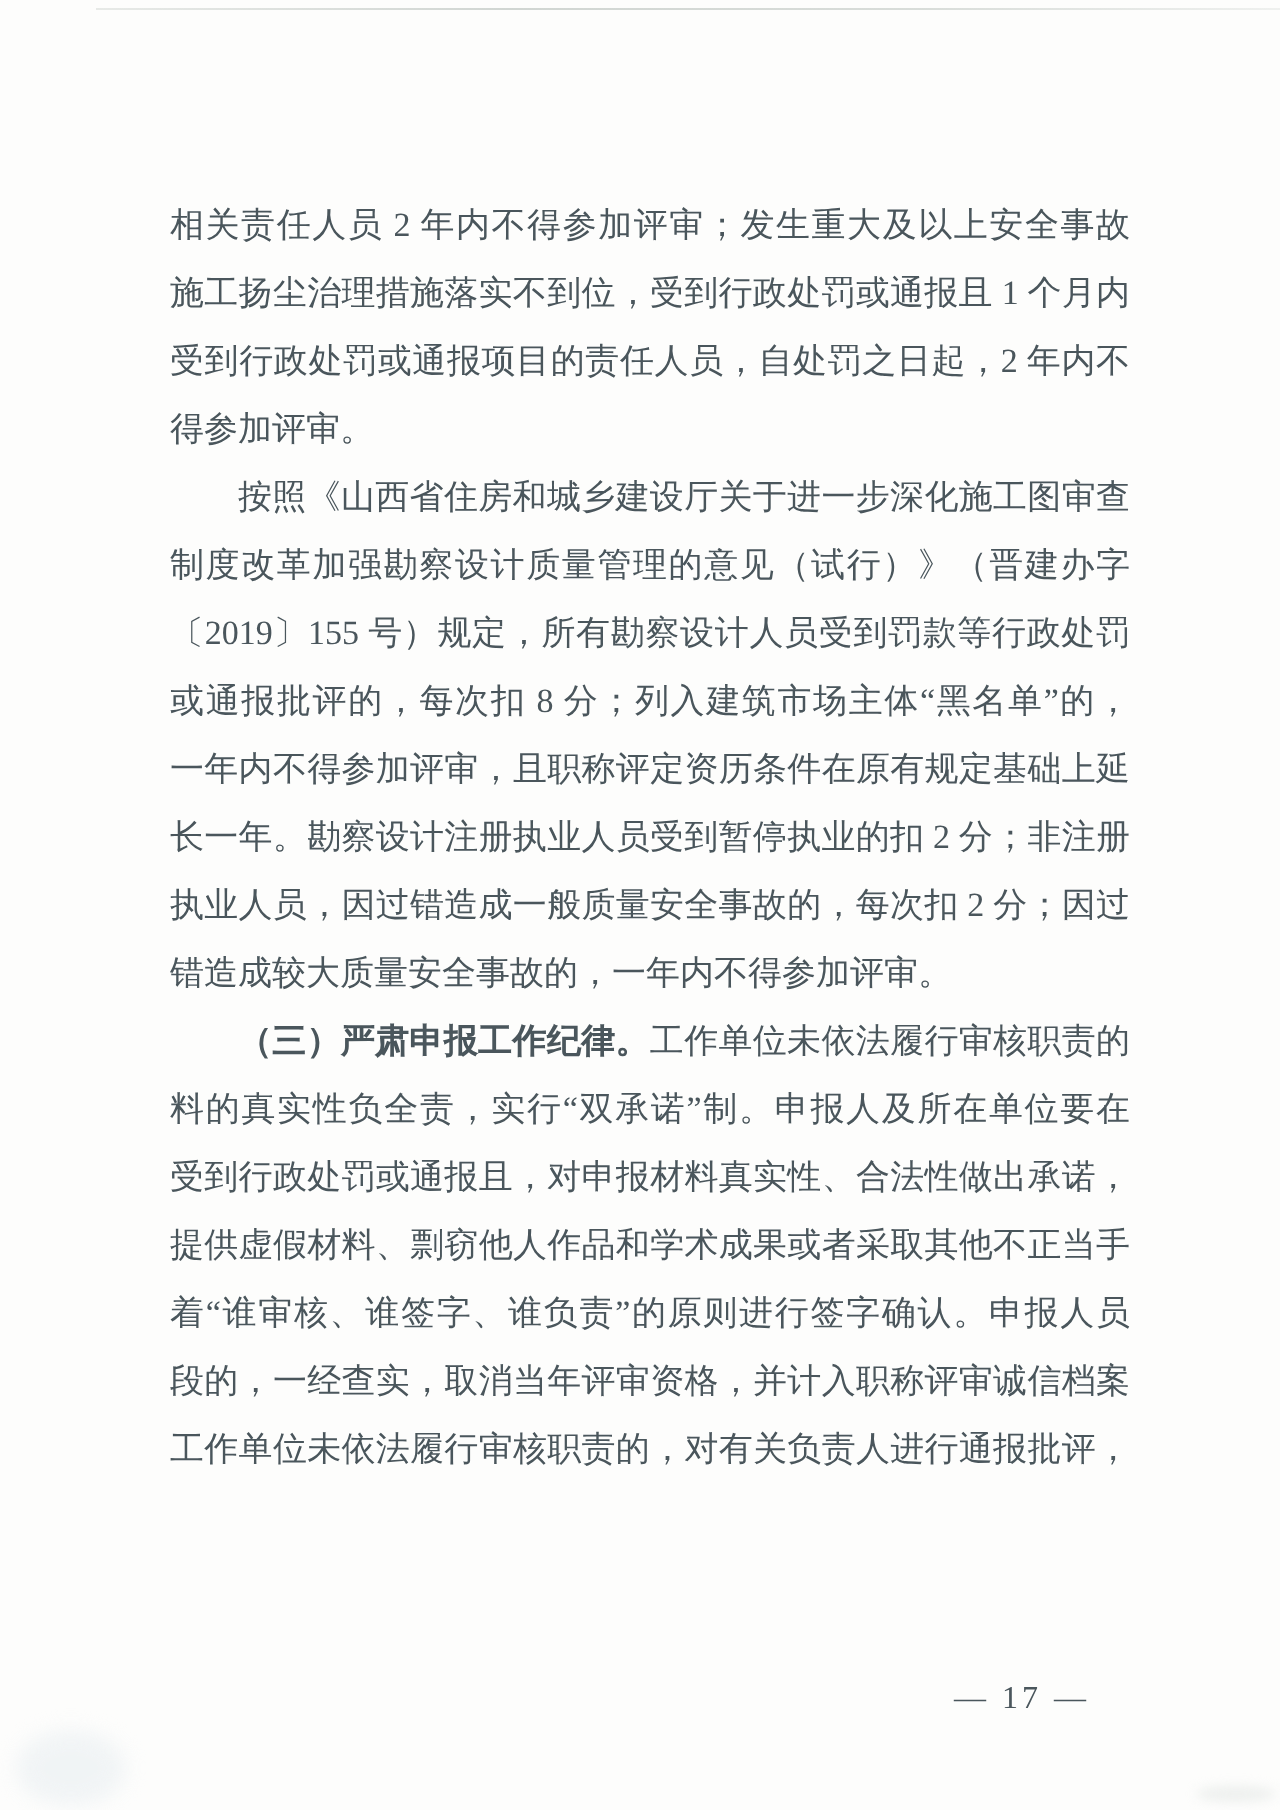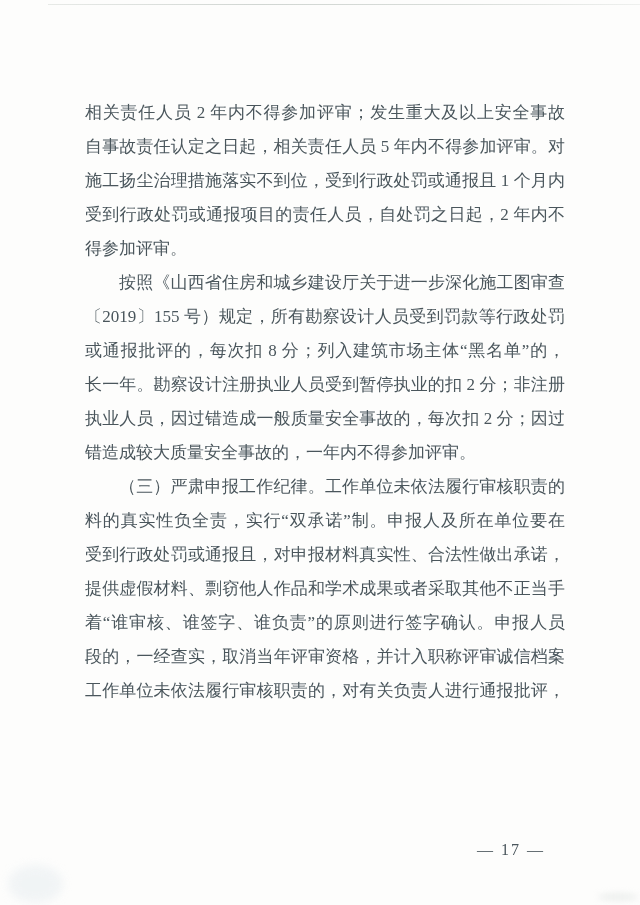--- a/index.html
+++ b/index.html
@@ -62,50 +62,51 @@
   }
   .line.justify {
     text-align: justify;
     text-align-last: justify;
     text-justify: inter-character;
   }
   .line.indent {
     text-indent: 2em;
   }
   .bold {
-    font-weight: 400;
+    font-weight: 700;
   }
   .page-number {
     position: absolute;
     top: 838px;
     right: 95px;
     height: 24px;
     line-height: 24px;
     font-size: 16px;
     letter-spacing: 2px;
     margin-left: 20px;
   }
 </style>
 </head>
 <body>
 
 <div class="page" style="color: rgb(74, 86, 92); background: rgb(253, 253, 252);">
   <div class="scan-line-top"></div>
   <div class="body-text">
       <div class="paragraph">
         <div class="line justify"><span>相关责任人员 2 年内不得参加评审；发生重大及以上安全事故后，</span></div>
-        <div class="line justify"><span>自事故责任认定之日起，相关责任人员 5 年内不得参加评审。对</span></div>
         <div class="line justify"><span>施工扬尘治理措施落实不到位，受到行政处罚或通报且 1 个月内</span></div>
         <div class="line justify"><span>受到行政处罚或通报项目的责任人员，自处罚之日起，2 年内不</span></div>
         <div class="line"><span>得参加评审。</span></div>
       </div>
       <div class="paragraph">
         <div class="line justify indent"><span>按照《山西省住房和城乡建设厅关于进一步深化施工图审查</span></div>
+        <div class="line justify"><span>制度改革加强勘察设计质量管理的意见（试行）》（晋建办字</span></div>
         <div class="line justify"><span>〔2019〕155 号）规定，所有勘察设计人员受到罚款等行政处罚</span></div>
         <div class="line justify"><span>或通报批评的，每次扣 8 分；列入建筑市场主体“黑名单”的，</span></div>
+        <div class="line justify"><span>一年内不得参加评审，且职称评定资历条件在原有规定基础上延</span></div>
         <div class="line justify"><span>长一年。勘察设计注册执业人员受到暂停执业的扣 2 分；非注册</span></div>
         <div class="line justify"><span>执业人员，因过错造成一般质量安全事故的，每次扣 2 分；因过</span></div>
         <div class="line"><span>错造成较大质量安全事故的，一年内不得参加评审。</span></div>
       </div>
       <div class="paragraph">
         <div class="line justify indent"><span class="bold">（三）严肃申报工作纪律。</span><span>工作单位未依法履行审核职责的</span></div>
         <div class="line justify"><span>料的真实性负全责，实行“双承诺”制。申报人及所在单位要在</span></div>
         <div class="line justify"><span>受到行政处罚或通报且，对申报材料真实性、合法性做出承诺，本</span></div>
         <div class="line justify"><span>提供虚假材料、剽窃他人作品和学术成果或者采取其他不正当手</span></div>
         <div class="line justify"><span>着“谁审核、谁签字、谁负责”的原则进行签字确认。申报人员</span></div>

